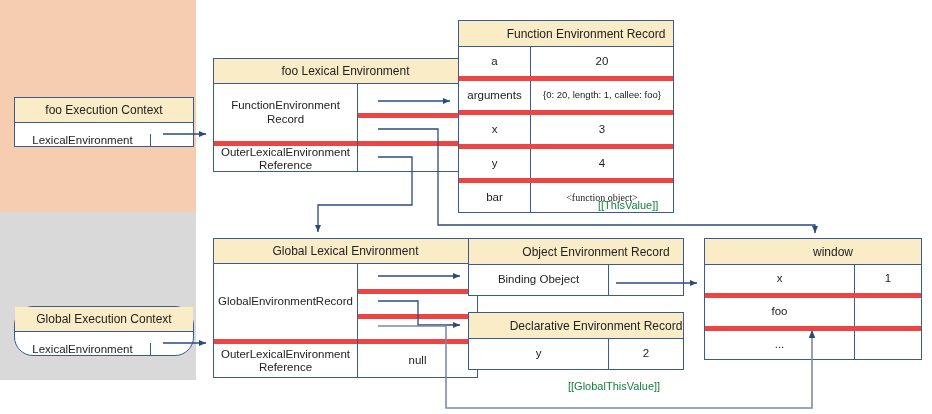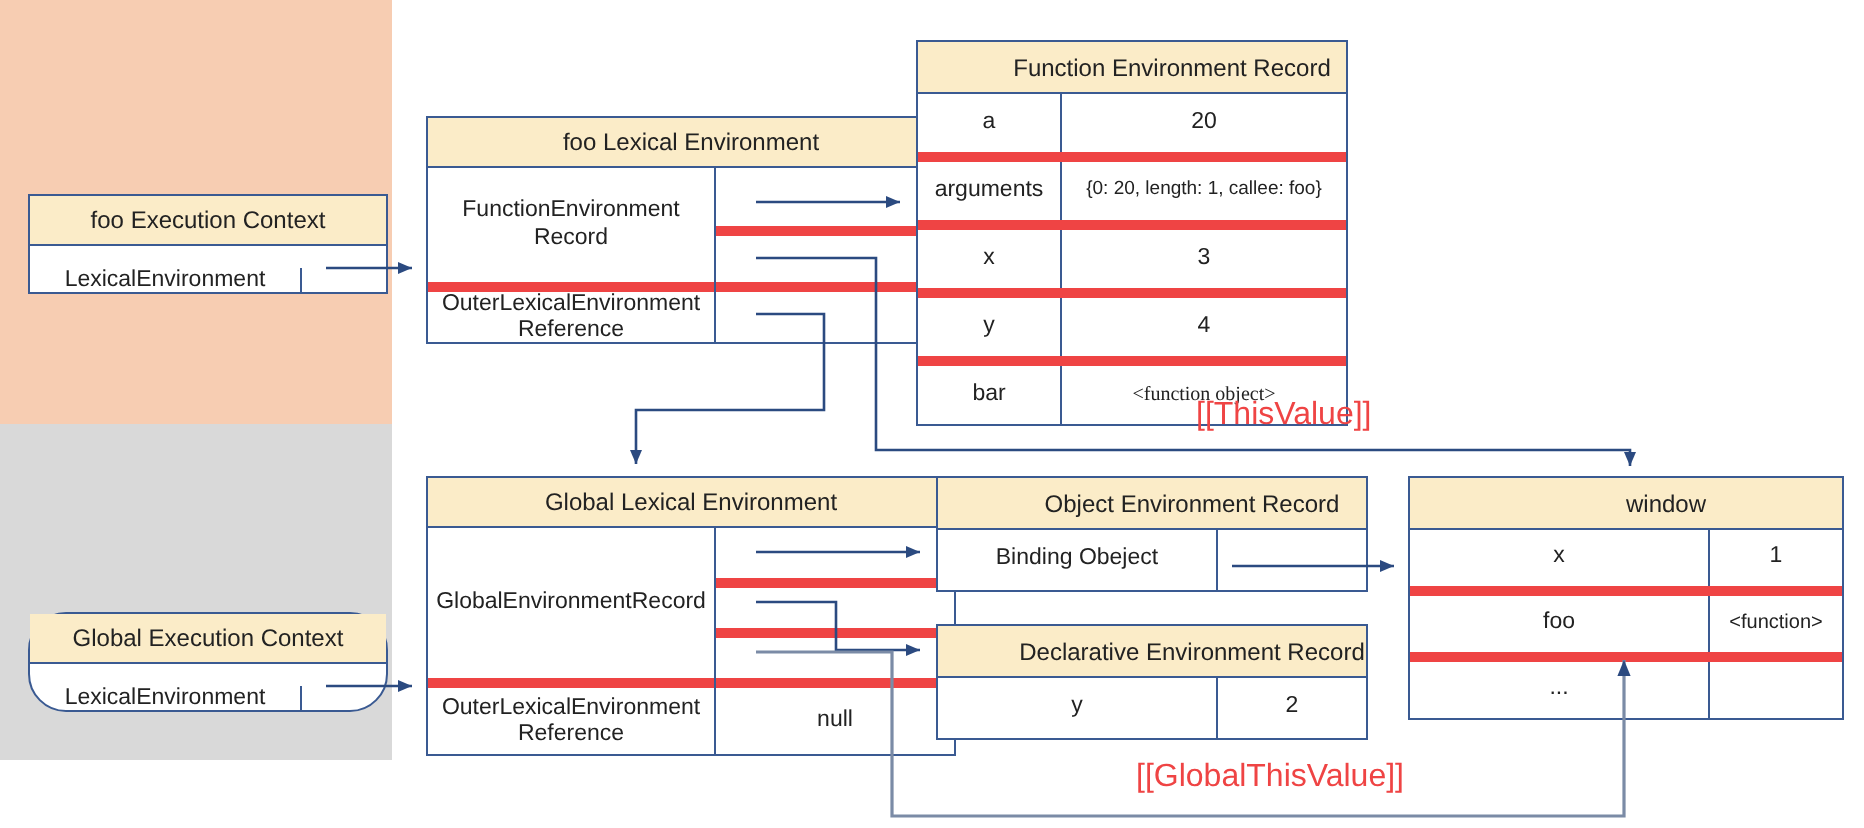--- a/index.html
+++ b/index.html
@@ -37,21 +37,21 @@
   
   .tbl{}
   .tbl .hdr{height:26px;padding-left:40px;}
   .tbl .trow{display:flex;}
   .tbl .trow .k{box-sizing:border-box;border-right:1px solid #3a5a92;}
   .tbl .trow .v{box-sizing:border-box;flex:1;}
 
   .smallv{font-size:9.5px;}
   .vsmall{font-size:10px;}
 
-  .label{position:absolute;font-size:16px;color:#ef4444;white-space:nowrap;}
+  .label{position:absolute;font-size:11px;color:#15803d;white-space:nowrap;}
 
   svg.wires{position:absolute;left:0;top:0;width:932px;height:414px;
             pointer-events:none;overflow:visible;}
   .w{fill:none;stroke:#2b4a80;stroke-width:1.3;}
   .wg{fill:none;stroke:#7b8ba6;stroke-width:1.6;}
 </style>
 </head>
 <body>
 
 <div class="zone" id="zone-foo"></div>
@@ -154,21 +154,20 @@
 </div>
 
 <div class="box tbl" style="left:704px;top:238px;width:218px;">
   <div class="hdr">window</div>
   <div class="trow">
     <div class="cell k" style="width:150px;height:28px;">x</div>
     <div class="cell v" style="height:28px;">1</div>
   </div>
   <div class="trow bt">
     <div class="cell k" style="width:150px;height:28px;">foo</div>
-    <div class="cell v vsmall" style="height:28px;">&lt;function&gt;</div>
   </div>
   <div class="trow bt">
     <div class="cell k" style="width:150px;height:28px;">...</div>
     <div class="cell v" style="height:28px;"></div>
   </div>
 </div>
 
 <div class="label" style="left:598px;top:199px;">[[ThisValue]]</div>
 <div class="label" style="left:568px;top:380px;">[[GlobalThisValue]]</div>
 

